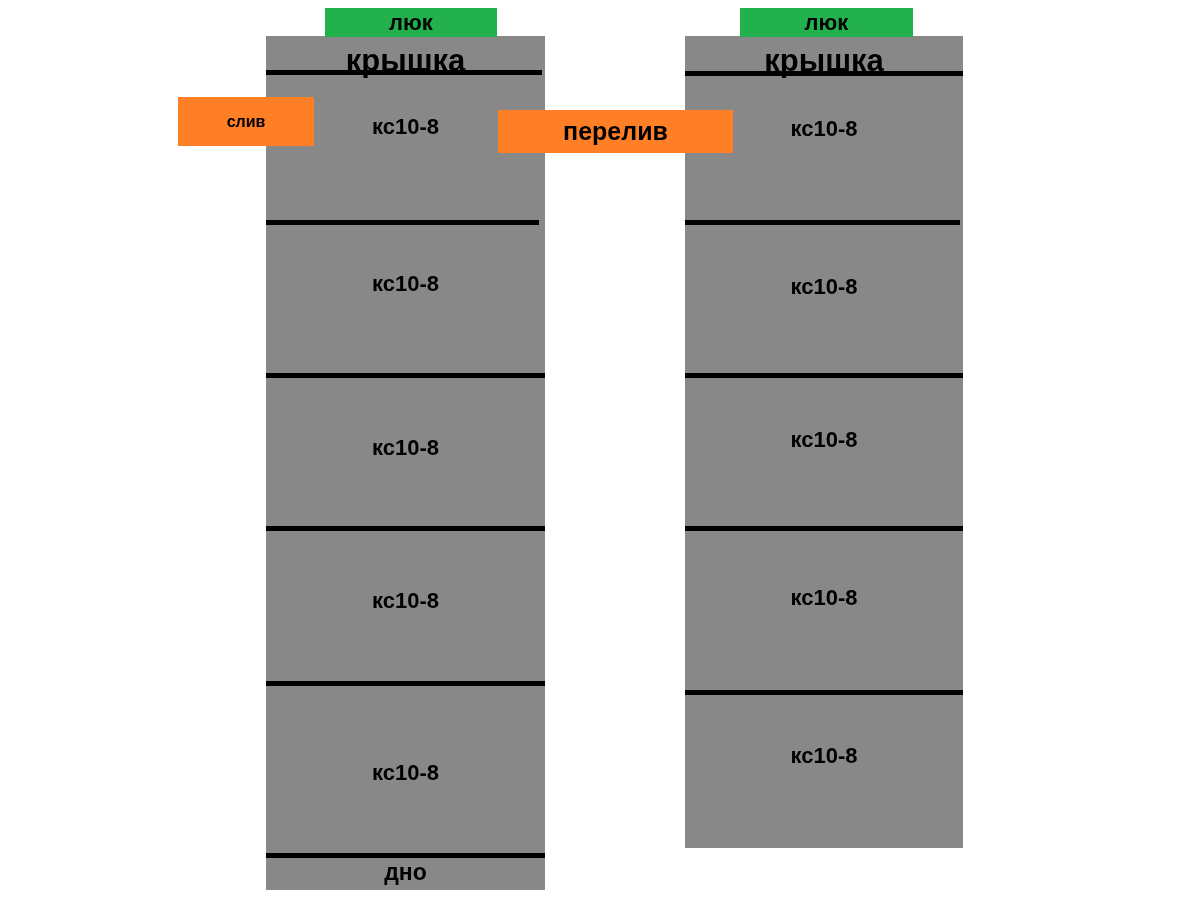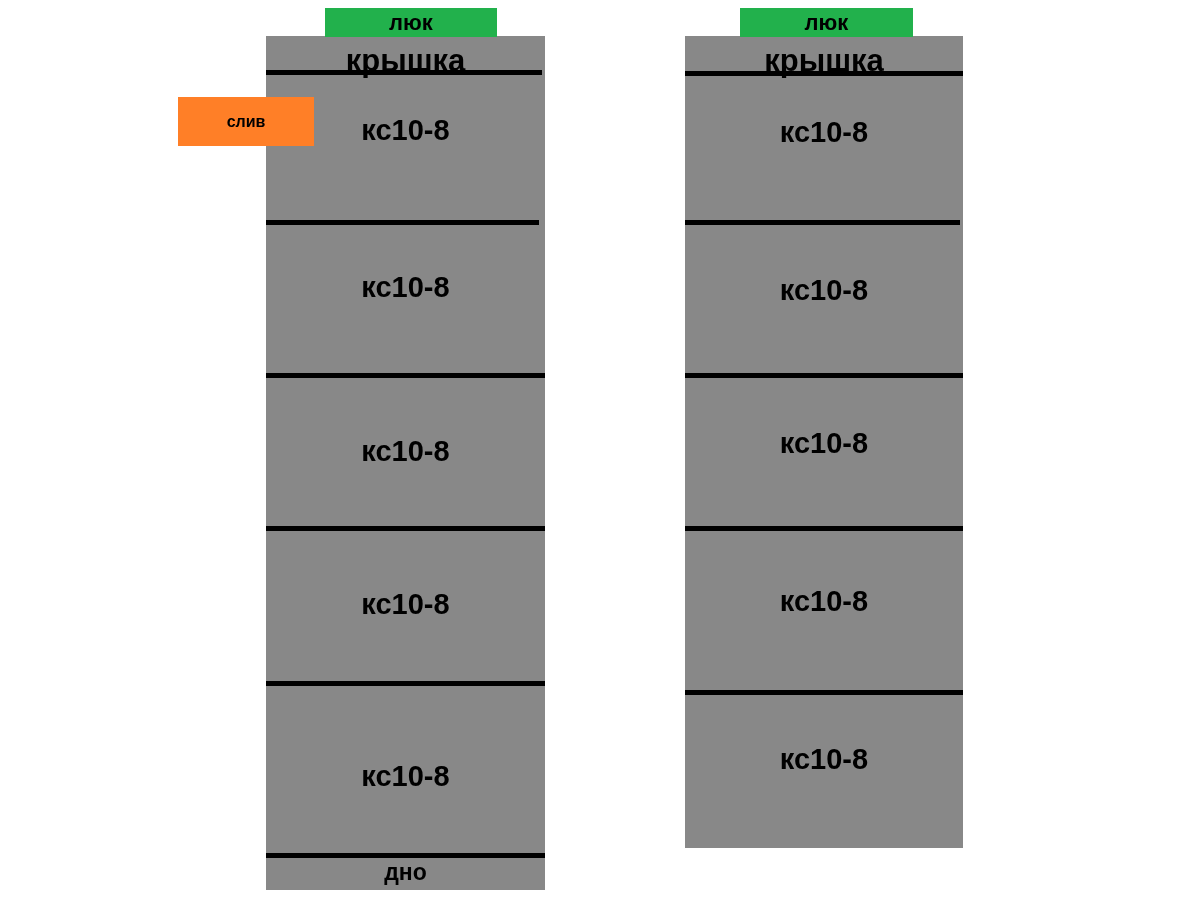--- a/index.html
+++ b/index.html
@@ -38,21 +38,21 @@
   
   .ring-label {
     position: absolute;
     text-align: center;
     color: #000000;
     font-weight: bold;
     white-space: nowrap;
     line-height: 1;
   }
   .ring-label.body {
-    font-size: 29px;
+    font-size: 22px;
   }
   .ring-label.cap {
     font-size: 31px;
   }
   .ring-label.bottom {
     font-size: 23px;
   }
 
   
   .plate {
@@ -140,14 +140,17 @@
   <div class="ring-label body" style="left:685px; top:587px; width:278px;">кс10-8</div>
 
   <div class="seam" style="left:685px; top:690px; width:278px;"></div>
 
   <div class="ring-label body" style="left:685px; top:745px; width:278px;">кс10-8</div>
 
   <div class="plate pipe-small" style="left:178px; top:97px; width:136px; height:49px;">
     <span>слив</span>
   </div>
 
+  <div class="plate pipe" style="left:498px; top:110px; width:235px; height:43px;">
+    <span>перелив</span>
+  </div>
 
 </div>
 
 </body></html>

